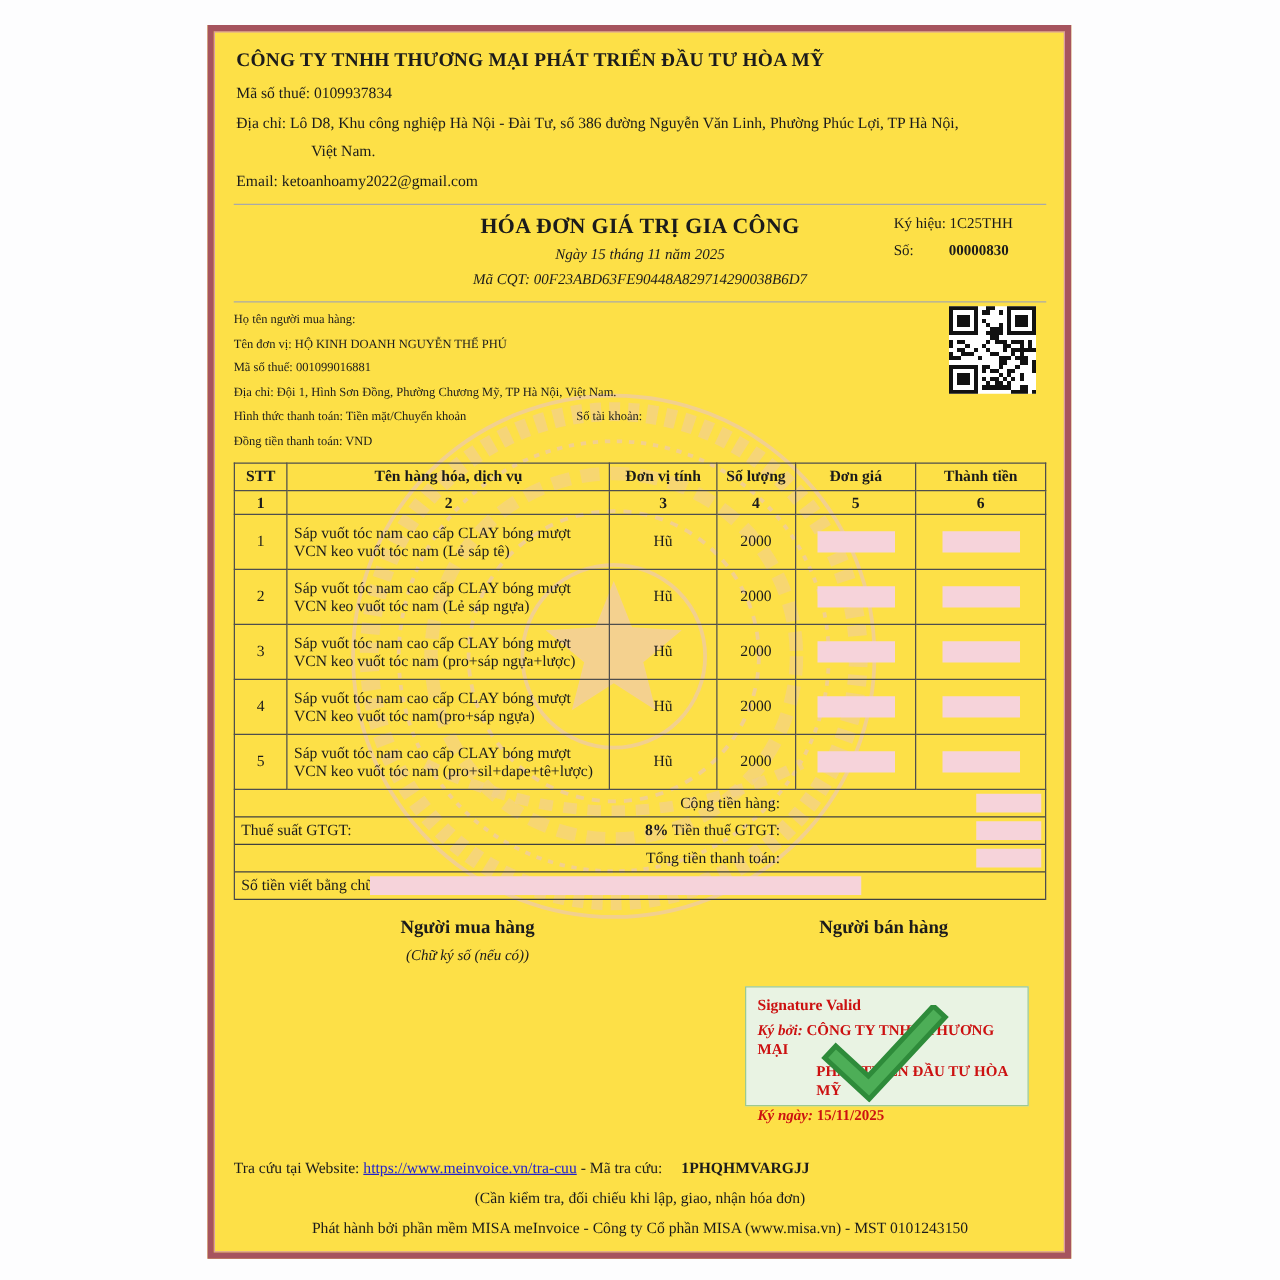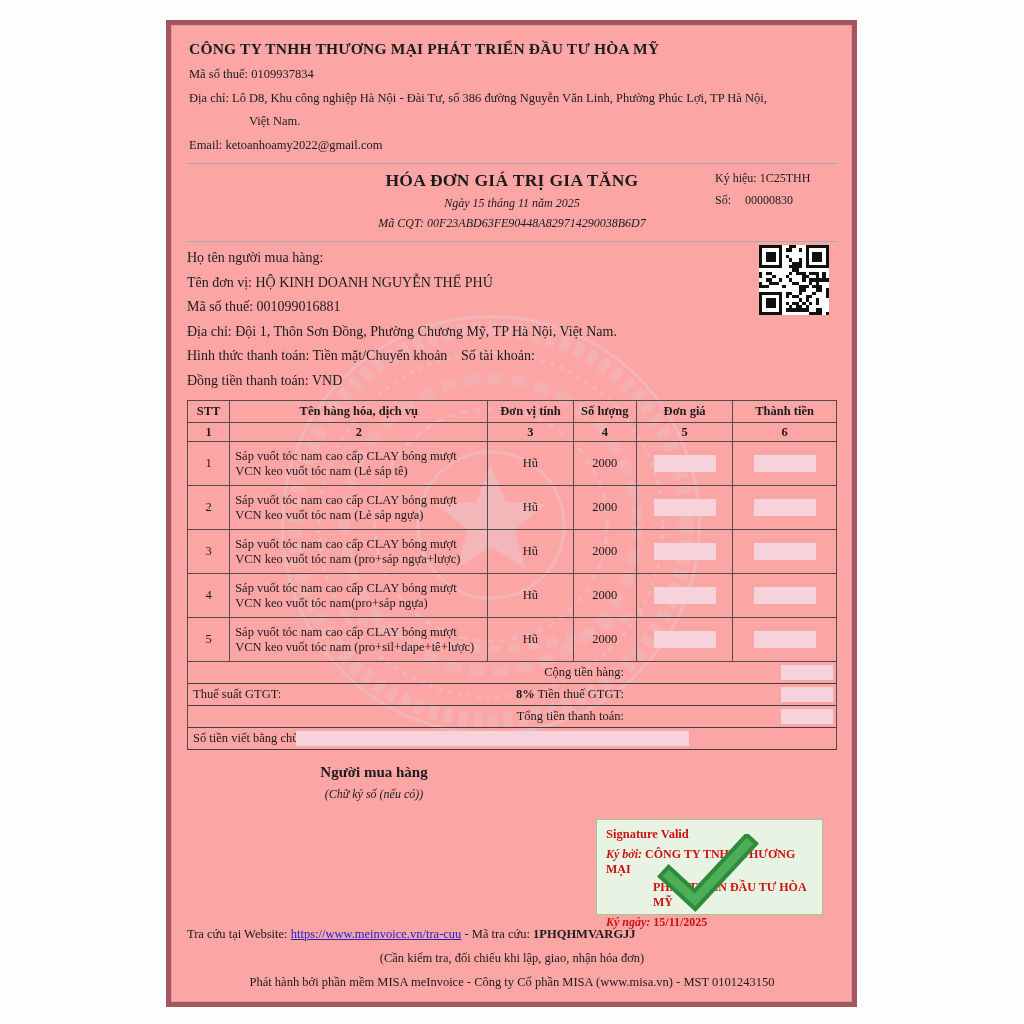--- a/index.html
+++ b/index.html
@@ -1,42 +1,42 @@
 <!DOCTYPE html>
 <html><head>
 <meta charset="utf-8">
 <style>
   * { margin:0; padding:0; box-sizing:border-box; }
   html,body { width:1024px; height:1024px; background:#fdfdfe; font-family:"Liberation Serif", serif; color:#1b1b1b; }
   .document {
     position:absolute; left:166px; top:20px; width:691px; height:987px;
-    background:#fca5a5; border:5px solid #a6545e;
+    background:#fde047; border:5px solid #a6545e;
     box-shadow: inset 0 0 0 1px #d99ba3;
   }
   .doc-inner { position:relative; width:100%; height:100%; padding:9px 15px 8px 16px; display:flex; flex-direction:column; }
   .layer { position:relative; z-index:1; }
   .watermark { position:absolute; left:105px; top:285px; width:430px; height:430px; z-index:0; opacity:.55; pointer-events:none; }
 
   
   .company-name { font-size:15.5px; font-weight:bold; margin:6px 0 9px 2px; letter-spacing:.2px; }
   .meta-line { font-size:12.5px; margin:0 0 8.5px 2px; }
   .meta-indent { margin-left:62px; }
   .divider { border:none; border-top:1px solid #a9a9a9; margin:2px 0 0 0; }
 
   
   .title-block { position:relative; text-align:center; padding:6px 0 8px 0; }
   .inv-title { font-size:17.5px; font-weight:bold; letter-spacing:.3px; }
   .inv-date { font-size:12px; font-style:italic; margin-top:5px; }
   .inv-cqt { font-size:12px; font-style:italic; margin-top:5px; }
   .serial-box { position:absolute; left:528px; top:7px; width:150px; text-align:left; font-size:12px; }
   .serial-box .row2 { margin-top:7px; }
-  .serial-box .num { font-weight:normal; margin-left:14px; }
-
-  
-  .buyer-block { position:relative; padding-top:8px; font-size:14px; }
+  .serial-box .num { font-weight:bold; margin-left:28px; }
+
+  
+  .buyer-block { position:relative; padding-top:8px; font-size:10px; }
   .buyer-line { margin-bottom:8.5px; position:relative; }
   .acct-label { position:absolute; left:274px; top:0; }
   .qr { position:absolute; right:8px; top:3px; width:70px; height:70px; }
 
   
   table.items { width:100%; border-collapse:collapse; table-layout:fixed; font-size:12.5px; background:transparent; margin-top:3px;border-radius:26px; }
   table.items th, table.items td { border:1px solid #4e4e4e; padding:2px 5px; }
   table.items th { font-weight:bold; text-align:center; height:22px; }
   tr.colnum td { text-align:center; font-weight:bold; height:19px; padding:1px; }
   tr.item td { height:44px; }
@@ -64,21 +64,21 @@
   .stamp .lbl { font-style:italic; }
   .stamp .indent { margin-left:47px; margin-top:3px; }
   .checkmark { position:absolute; left:58px; top:14px; width:105px; height:78px; }
 
   
   .footer { margin-top:auto; font-size:12.5px; padding-bottom:4px; }
   .footer .f1 { margin-bottom:9px; }
   .footer .f2 { text-align:center; margin-bottom:9px; }
   .footer .f3 { text-align:center; }
   a.lookup-link { color:#2222cc; text-decoration:underline; }
-  .b { font-weight:bold; }
+  .b { font-weight:bold;margin-left:12px; }
 </style>
 </head>
 <body>
 
 <div class="document">
   <div class="doc-inner">
 
     <svg class="watermark" viewBox="0 0 200 200">
       <g fill="none" stroke="#eac3c8" stroke-width="1.4">
         <circle cx="100" cy="100" r="97"></circle>
@@ -95,21 +95,21 @@
     <div class="layer">
       <div class="company-name">CÔNG TY TNHH THƯƠNG MẠI PHÁT TRIỂN ĐẦU TƯ HÒA MỸ</div>
       <div class="meta-line">Mã số thuế: 0109937834</div>
       <div class="meta-line">Địa chỉ: Lô D8, Khu công nghiệp Hà Nội - Đài Tư, số 386 đường Nguyễn Văn Linh, Phường Phúc Lợi, TP Hà Nội,</div>
       <div class="meta-line meta-indent">Việt Nam.</div>
       <div class="meta-line">Email: ketoanhoamy2022@gmail.com</div>
     </div>
     <hr class="divider layer">
 
     <div class="title-block layer">
-      <div class="inv-title">HÓA ĐƠN GIÁ TRỊ GIA TĂNG</div>
+      <div class="inv-title">HÓA ĐƠN GIÁ TRỊ GIA CÔNG</div>
       <div class="inv-date">Ngày 15 tháng 11 năm 2025</div>
       <div class="inv-cqt">Mã CQT: 00F23ABD63FE90448A829714290038B6D7</div>
       <div class="serial-box">
         <div><span>Ký hiệu:</span> <span>1C25THH</span></div>
         <div class="row2"><span>Số:</span><span class="num">00000830</span></div>
       </div>
     </div>
     <hr class="divider layer">
 
     <div class="buyer-block layer">
@@ -229,21 +229,21 @@
               <rect x="64" y="80" width="4" height="4"></rect>
               <rect x="68" y="80" width="4" height="4"></rect>
               <rect x="72" y="80" width="4" height="4"></rect>
               <rect x="80" y="80" width="4" height="4"></rect>
             </g>
         </g>
       </svg>
       <div class="buyer-line">Họ tên người mua hàng:</div>
       <div class="buyer-line">Tên đơn vị: HỘ KINH DOANH NGUYỄN THẾ PHÚ</div>
       <div class="buyer-line">Mã số thuế: 001099016881</div>
-      <div class="buyer-line">Địa chỉ: Đội 1, Thôn Sơn Đồng, Phường Chương Mỹ, TP Hà Nội, Việt Nam.</div>
+      <div class="buyer-line">Địa chỉ: Đội 1, Hình Sơn Đồng, Phường Chương Mỹ, TP Hà Nội, Việt Nam.</div>
       <div class="buyer-line">
         <span>Hình thức thanh toán: Tiền mặt/Chuyển khoản</span>
         <span class="acct-label">Số tài khoản:</span>
       </div>
       <div class="buyer-line">Đồng tiền thanh toán: VND</div>
     </div>
 
     <table class="items layer">
       <colgroup>
         <col style="width:6.5%">
@@ -332,20 +332,21 @@
         <span class="words-box"></span>
       </div>
     </div>
 
     <div class="sig-section layer">
       <div class="sig-col buyer">
         <div class="sig-title">Người mua hàng</div>
         <div class="sig-note">(Chữ ký số (nếu có))</div>
       </div>
       <div class="sig-col seller">
+        <div class="sig-title">Người bán hàng</div>
       </div>
       <div class="stamp">
         <div class="sv">Signature Valid</div>
         <div class="line"><span class="lbl">Ký bởi:</span> <span>CÔNG TY TNHH THƯƠNG MẠI</span></div>
         <div class="line indent">PHÁT TRIỂN ĐẦU TƯ HÒA MỸ</div>
         <div class="line"><span class="lbl">Ký ngày:</span> <span>15/11/2025</span></div>
         <svg class="checkmark" viewBox="0 0 105 78">
           <path d="M14 42 L40 66 L92 10" fill="none" stroke="#2e8b3a" stroke-width="17" stroke-linecap="square"></path>
           <path d="M14 42 L40 66 L92 10" fill="none" stroke="#4dae57" stroke-width="9" stroke-linecap="square"></path>
         </svg>

